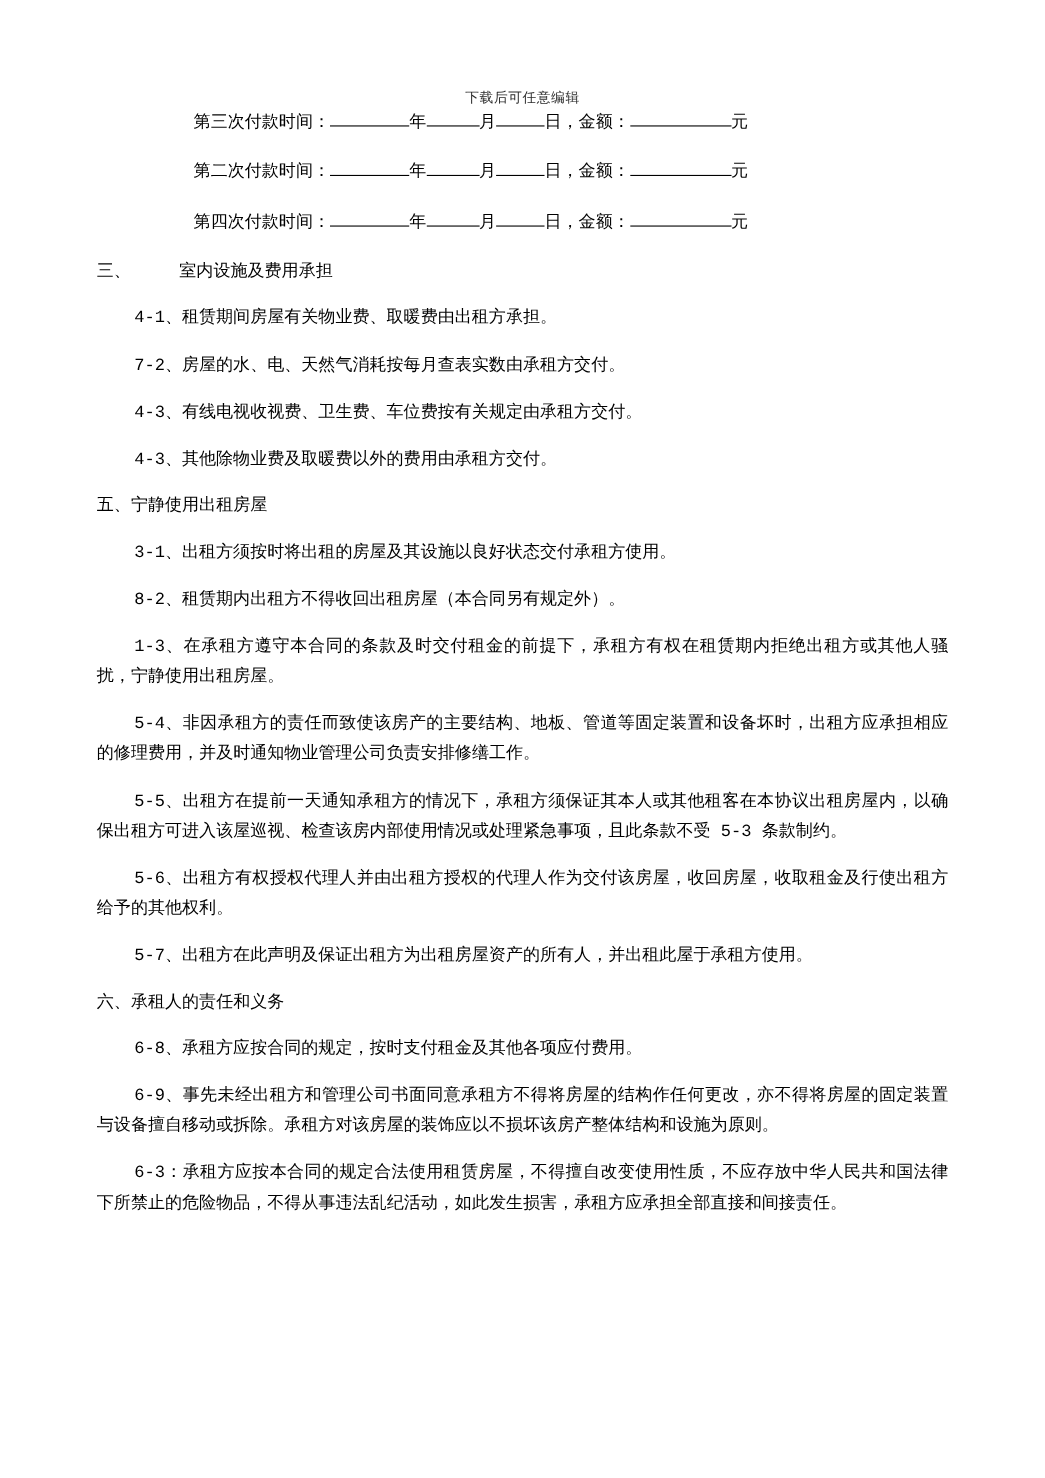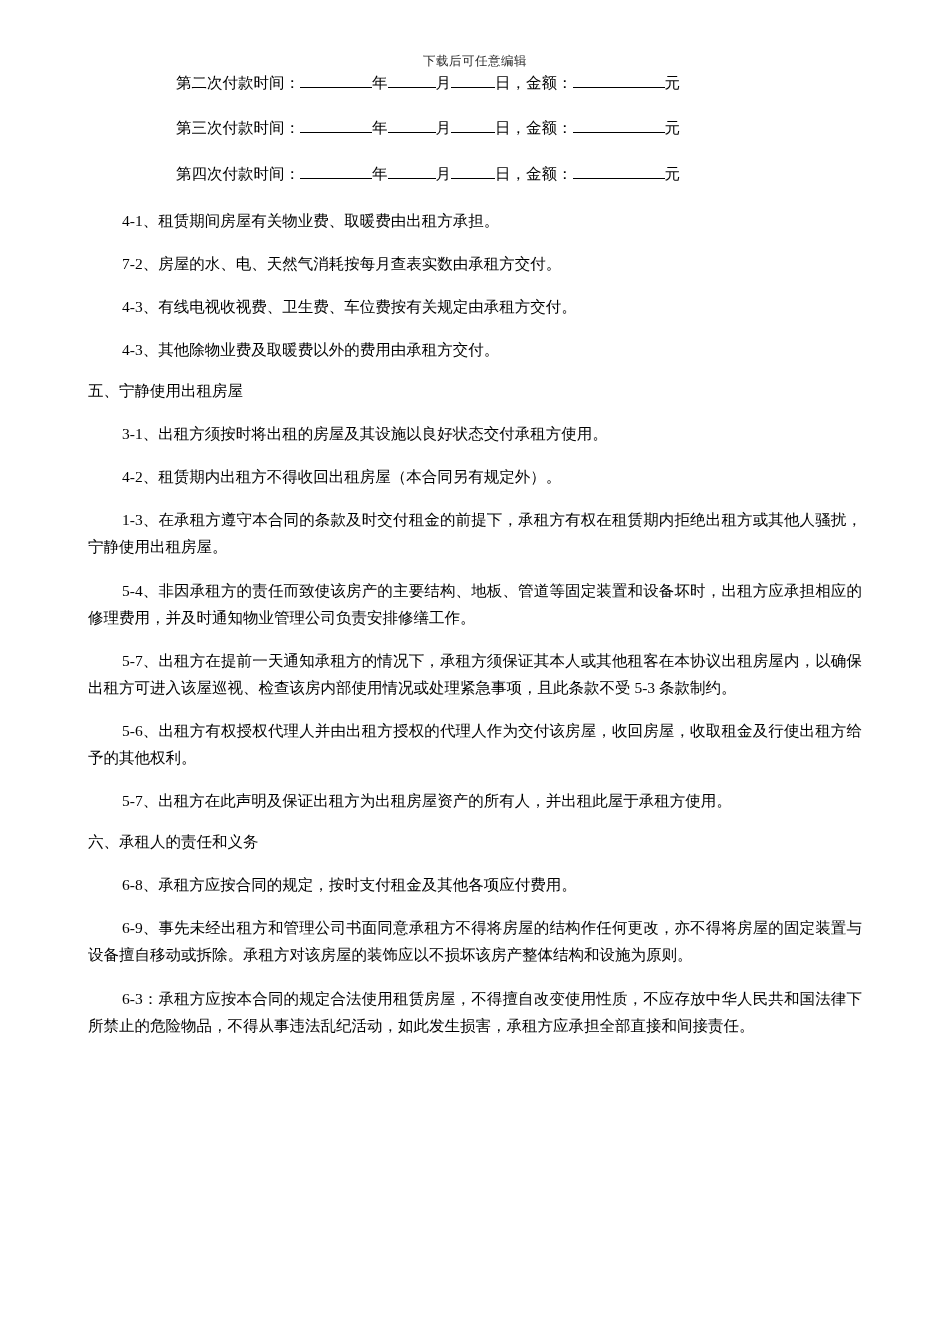--- a/index.html
+++ b/index.html
@@ -13,20 +13,21 @@
     font-family: "Liberation Serif", "DejaVu Serif", serif;
     color: #000000;
     position: relative;
   }
   .page {
     width: 950px;
     height: 1156px;
     box-sizing: border-box;
     padding: 54px 88px 40px 88px;
     position: relative;
+    margin-top: 28px;
   }
   .watermark {
     text-align: center;
     font-size: 12.5px;
     color: #2b2b2b;
     letter-spacing: 0.5px;
     margin: 0 0 2px 0;
     line-height: 1.2;
   }
   .pay-line {
@@ -51,60 +52,64 @@
     margin: 0 0 16px 0;
   }
   .heading .num { display: inline-block; }
   .heading .gap { display: inline-block; width: 44px; }
   .para {
     font-size: 15.5px;
     line-height: 1.75;
     margin: 0 0 16px 0;
     text-indent: 34px;
     text-align: justify;
+    font-family: Liberation Mono, monospace;
   }
   .sec-head {
     font-size: 15.5px;
     line-height: 1.6;
     margin: 0 0 16px 0;
     text-indent: 0;
   }
 </style>
 </head>
 <body>
 
 <div class="page">
 
   <div class="watermark">下载后可任意编辑</div>
 
   <div class="pay-line">
-    <span>第二次付款时间：</span><span class="u u1"></span><span>年</span><span class="u u2"></span><span>月</span><span class="u u3"></span><span>日，金额：</span><span class="u u4"></span><span>元</span>
+    <span>第三次付款时间：</span><span class="u u1"></span><span>年</span><span class="u u2"></span><span>月</span><span class="u u3"></span><span>日，金额：</span><span class="u u4"></span><span>元</span>
   </div>
 
   <div class="pay-line">
-    <span>第三次付款时间：</span><span class="u u1"></span><span>年</span><span class="u u2"></span><span>月</span><span class="u u3"></span><span>日，金额：</span><span class="u u4"></span><span>元</span>
+    <span>第二次付款时间：</span><span class="u u1"></span><span>年</span><span class="u u2"></span><span>月</span><span class="u u3"></span><span>日，金额：</span><span class="u u4"></span><span>元</span>
   </div>
 
   <div class="pay-line">
     <span>第四次付款时间：</span><span class="u u1"></span><span>年</span><span class="u u2"></span><span>月</span><span class="u u3"></span><span>日，金额：</span><span class="u u4"></span><span>元</span>
   </div>
 
+  <div class="heading">
+    <span class="num">三、</span><span class="gap"></span><span>室内设施及费用承担</span>
+  </div>
 
   <p class="para">4-1、租赁期间房屋有关物业费、取暖费由出租方承担。</p>
   <p class="para">7-2、房屋的水、电、天然气消耗按每月查表实数由承租方交付。</p>
   <p class="para">4-3、有线电视收视费、卫生费、车位费按有关规定由承租方交付。</p>
   <p class="para">4-3、其他除物业费及取暖费以外的费用由承租方交付。</p>
 
   <p class="sec-head">五、宁静使用出租房屋</p>
 
   <p class="para">3-1、出租方须按时将出租的房屋及其设施以良好状态交付承租方使用。</p>
-  <p class="para">4-2、租赁期内出租方不得收回出租房屋（本合同另有规定外）。</p>
+  <p class="para">8-2、租赁期内出租方不得收回出租房屋（本合同另有规定外）。</p>
   <p class="para">1-3、在承租方遵守本合同的条款及时交付租金的前提下，承租方有权在租赁期内拒绝出租方或其他人骚扰，宁静使用出租房屋。</p>
   <p class="para">5-4、非因承租方的责任而致使该房产的主要结构、地板、管道等固定装置和设备坏时，出租方应承担相应的修理费用，并及时通知物业管理公司负责安排修缮工作。</p>
-  <p class="para">5-7、出租方在提前一天通知承租方的情况下，承租方须保证其本人或其他租客在本协议出租房屋内，以确保出租方可进入该屋巡视、检查该房内部使用情况或处理紧急事项，且此条款不受 5-3 条款制约。</p>
+  <p class="para">5-5、出租方在提前一天通知承租方的情况下，承租方须保证其本人或其他租客在本协议出租房屋内，以确保出租方可进入该屋巡视、检查该房内部使用情况或处理紧急事项，且此条款不受 5-3 条款制约。</p>
   <p class="para">5-6、出租方有权授权代理人并由出租方授权的代理人作为交付该房屋，收回房屋，收取租金及行使出租方给予的其他权利。</p>
   <p class="para">5-7、出租方在此声明及保证出租方为出租房屋资产的所有人，并出租此屋于承租方使用。</p>
 
   <p class="sec-head">六、承租人的责任和义务</p>
 
   <p class="para">6-8、承租方应按合同的规定，按时支付租金及其他各项应付费用。</p>
   <p class="para">6-9、事先未经出租方和管理公司书面同意承租方不得将房屋的结构作任何更改，亦不得将房屋的固定装置与设备擅自移动或拆除。承租方对该房屋的装饰应以不损坏该房产整体结构和设施为原则。</p>
   <p class="para">6-3：承租方应按本合同的规定合法使用租赁房屋，不得擅自改变使用性质，不应存放中华人民共和国法律下所禁止的危险物品，不得从事违法乱纪活动，如此发生损害，承租方应承担全部直接和间接责任。</p>
 
 </div>

